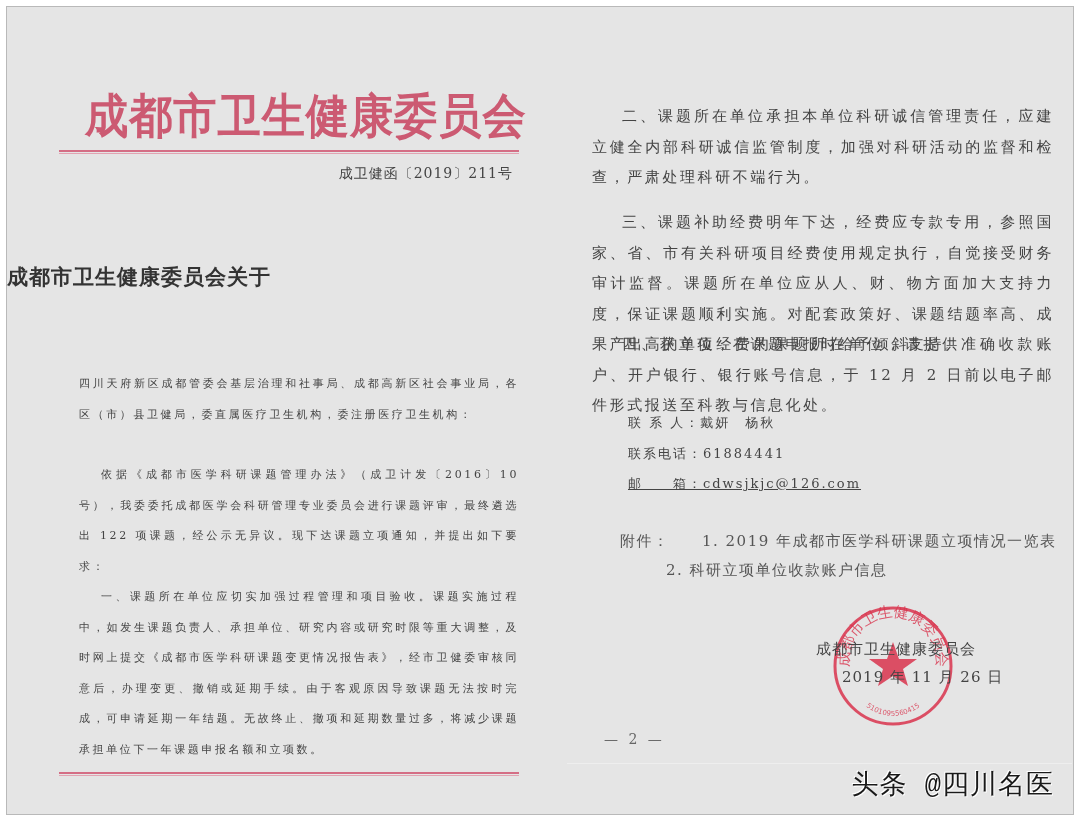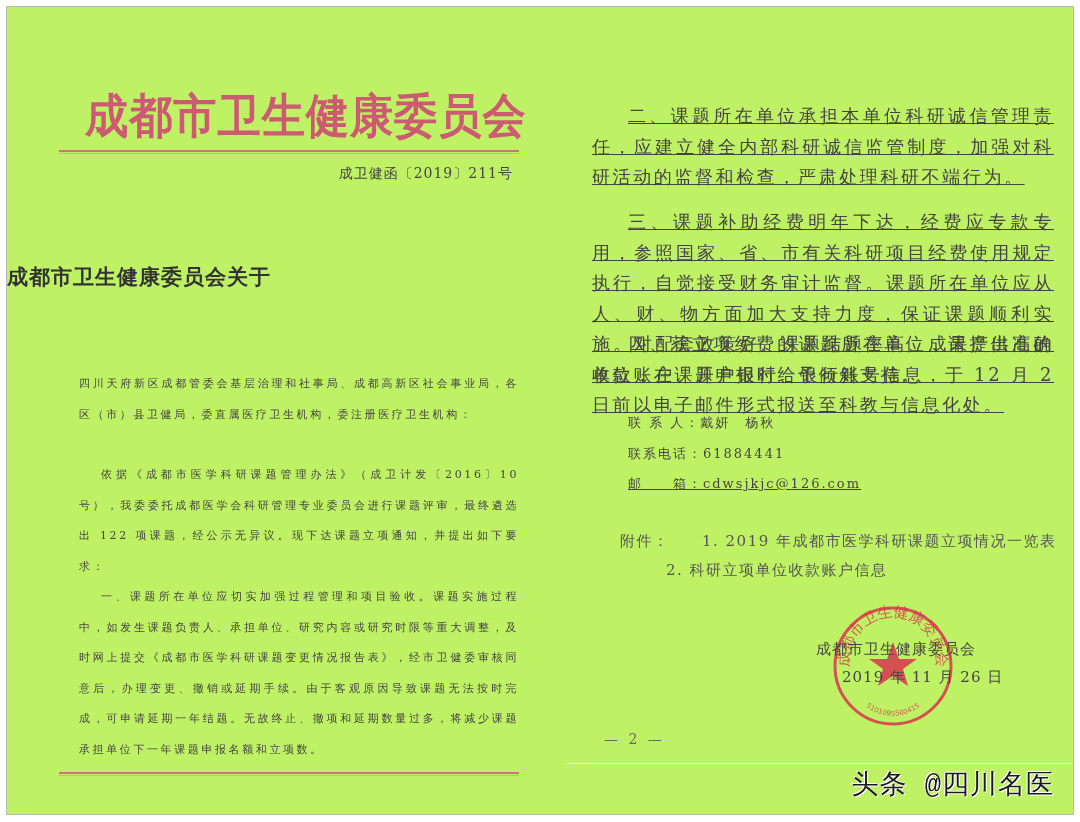--- a/index.html
+++ b/index.html
@@ -1,21 +1,21 @@
 <!DOCTYPE html>
 <html><head>
 <meta charset="utf-8">
 <style>
   * { margin: 0; padding: 0; box-sizing: border-box; }
   html, body { width: 1080px; height: 822px; overflow: hidden; background: #ffffff; }
   body { position: relative; font-family: "DejaVu Serif", "Liberation Serif", serif; color: #3a3a3a; }
 
   .frame {
     position: absolute; left: 6px; top: 6px; width: 1068px; height: 809px;
-    border: 1px solid #b9b9b9; background: #bef264;
+    border: 1px solid #b9b9b9; background: #e5e5e5;
   }
 
   .page { position: absolute; top: 0; height: 100%; }
   .page-left { left: 0; width: 540px; }
   .page-right { left: 545px; width: 523px; }
 
   .letterhead {
     position: absolute; left: 78px; top: 78px;
     font-family: "DejaVu Serif", "Liberation Serif", serif;
     font-size: 47px; font-weight: bold; color: #cc5a72; letter-spacing: 1px;
@@ -35,23 +35,22 @@
   }
   .para {
     position: absolute; left: 72px; width: 440px;
     font-size: 11px; line-height: 30.5px; color: #444; letter-spacing: 2.6px;
     text-align: justify;
   }
   .indent { text-indent: 2em; }
 
   .rpara {
     position: absolute; left: 40px; width: 462px;
-    font-size: 18px; line-height: 30.5px; color: #444; letter-spacing: 2.6px;
+    font-size: 15px; line-height: 30.5px; color: #444; letter-spacing: 2.6px;
     text-align: justify;
-    text-decoration: underline;
   }
 
   .contact { position: absolute; left: 76px; font-size: 13px; color: #444; letter-spacing: 2px; white-space: nowrap; }
   .attach { position: absolute; font-size: 15px; color: #555; letter-spacing: 1.5px; white-space: nowrap; }
 
   .sign-org { position: absolute; left: 264px; top: 633px; font-size: 15px; color: #444; letter-spacing: 1px; white-space: nowrap; }
   .sign-date { position: absolute; left: 290px; top: 661px; font-size: 15px; color: #444; letter-spacing: 1px; white-space: nowrap; }
 
   .seal { position: absolute; left: 279px; top: 597px; width: 124px; height: 124px; }
   .page-num { position: absolute; left: 52px; top: 724px; font-size: 14px; color: #666; letter-spacing: 3px; }

